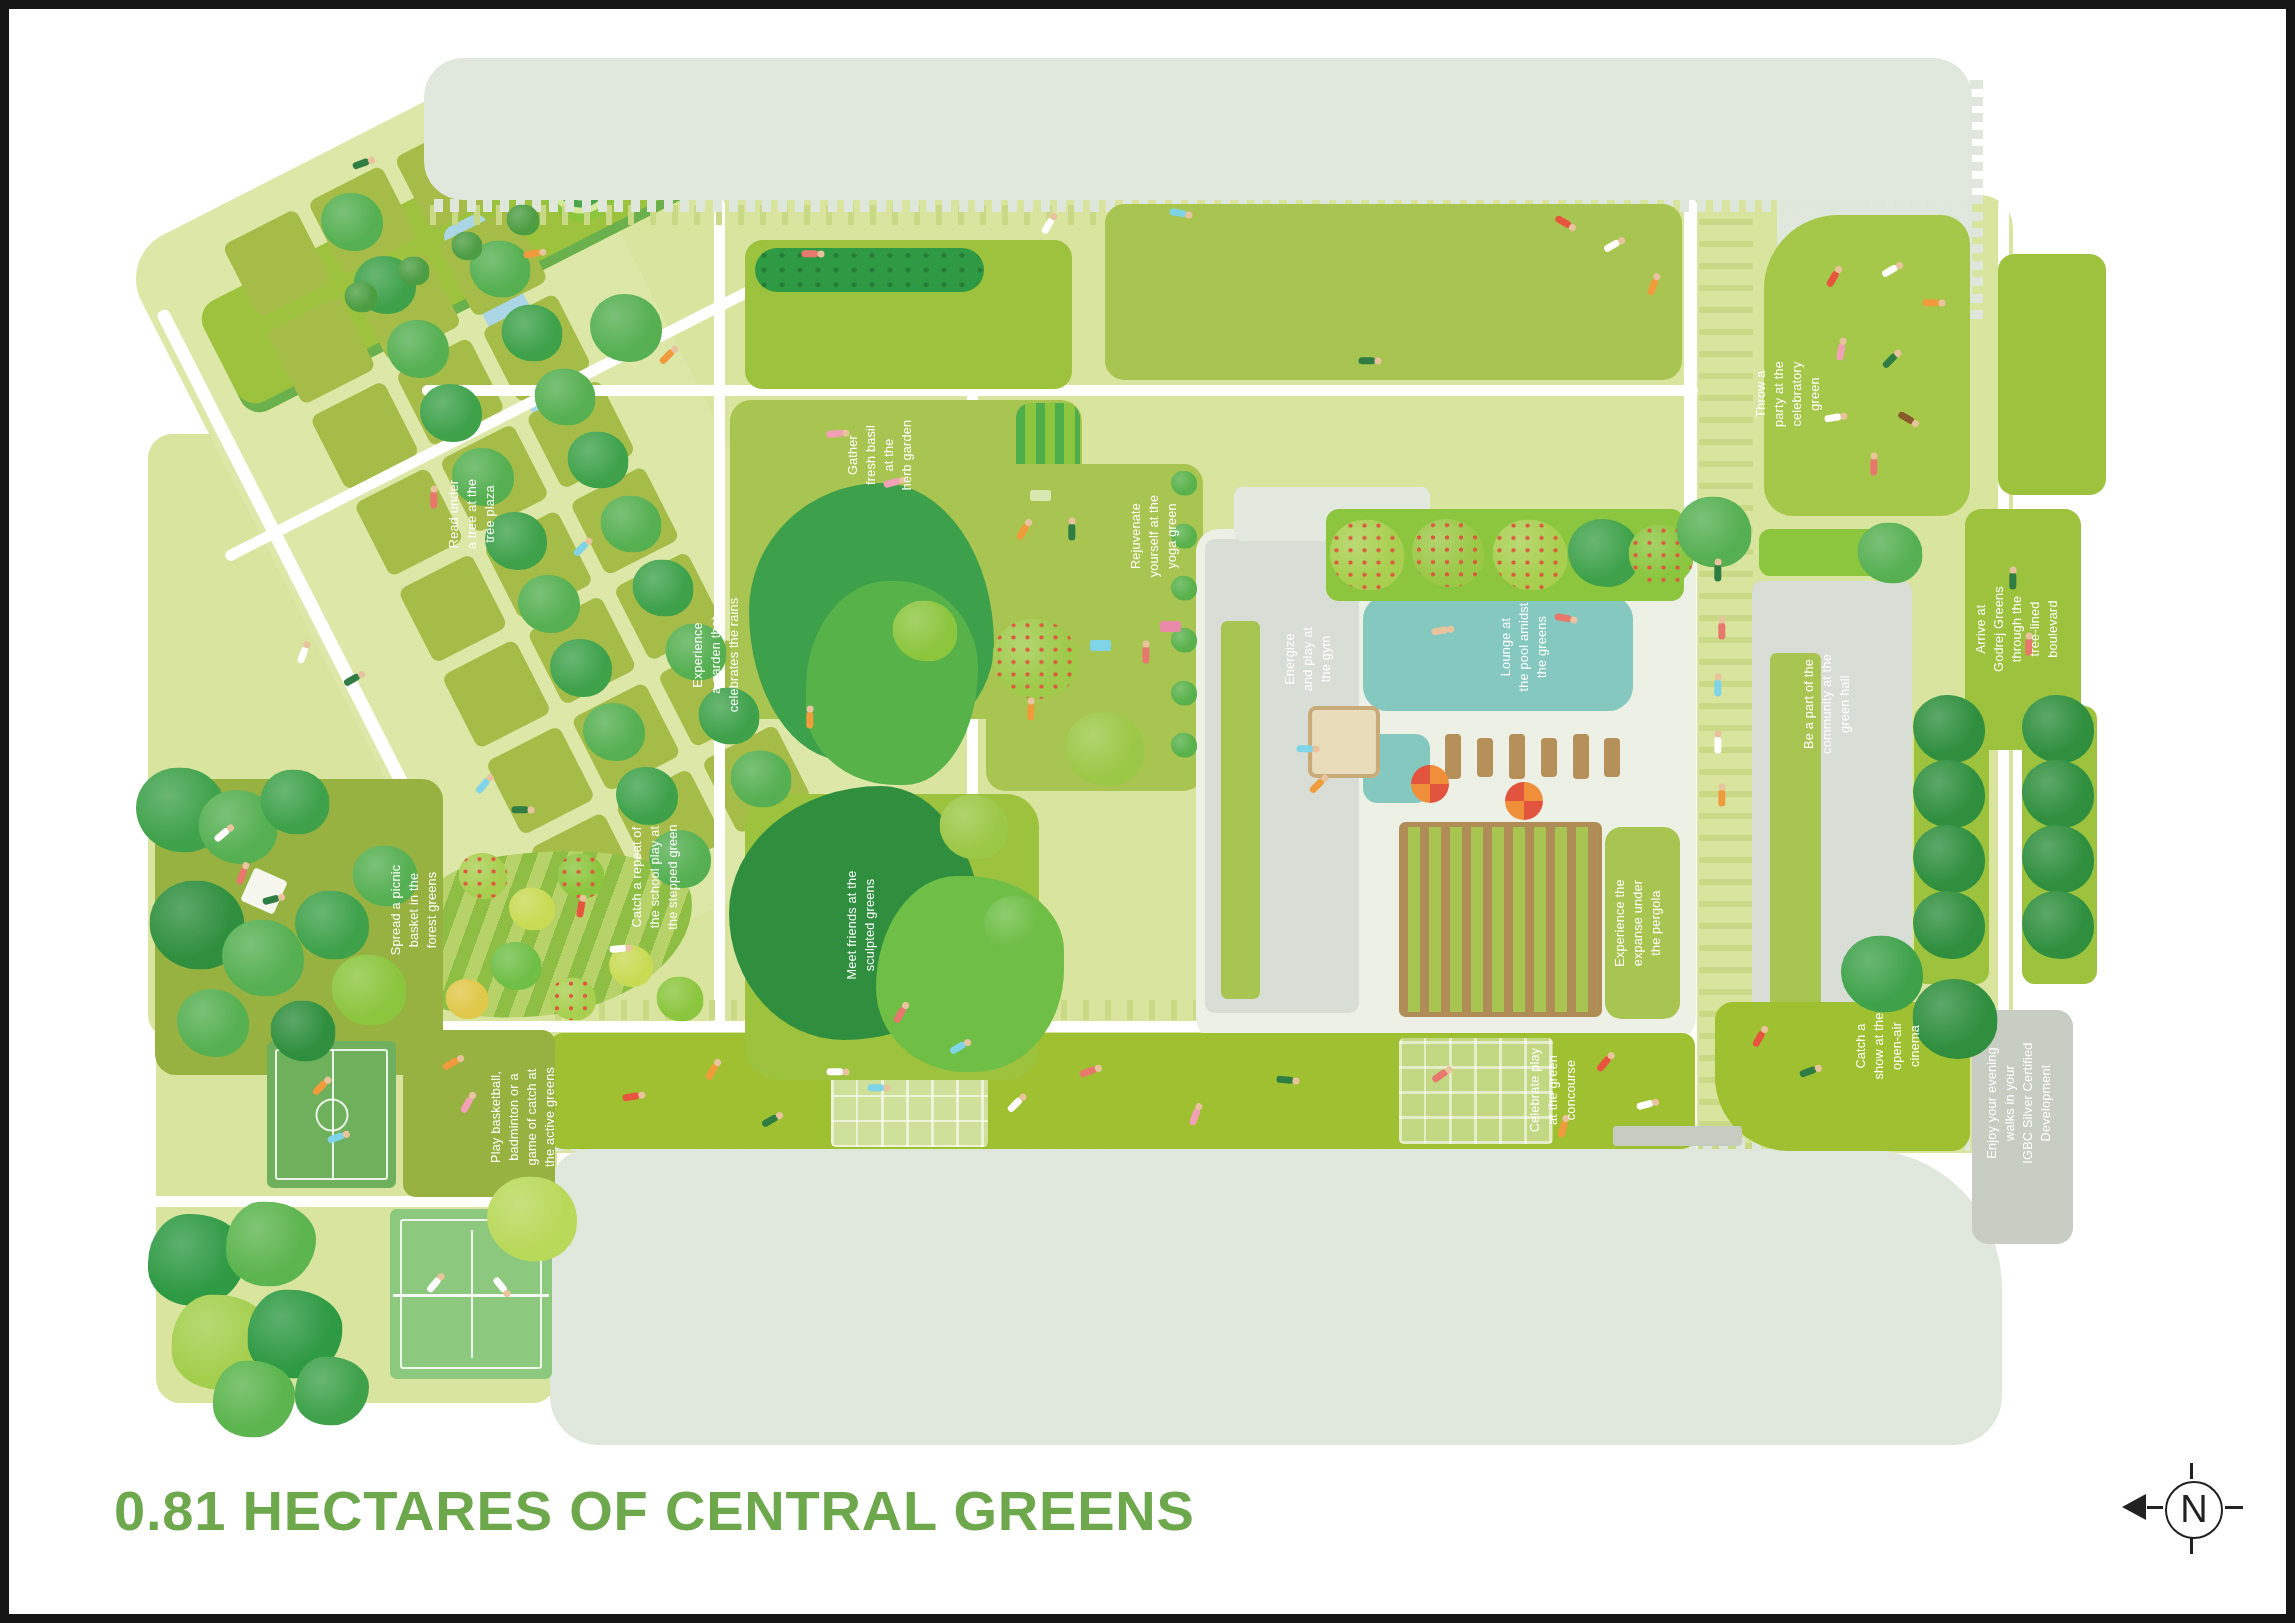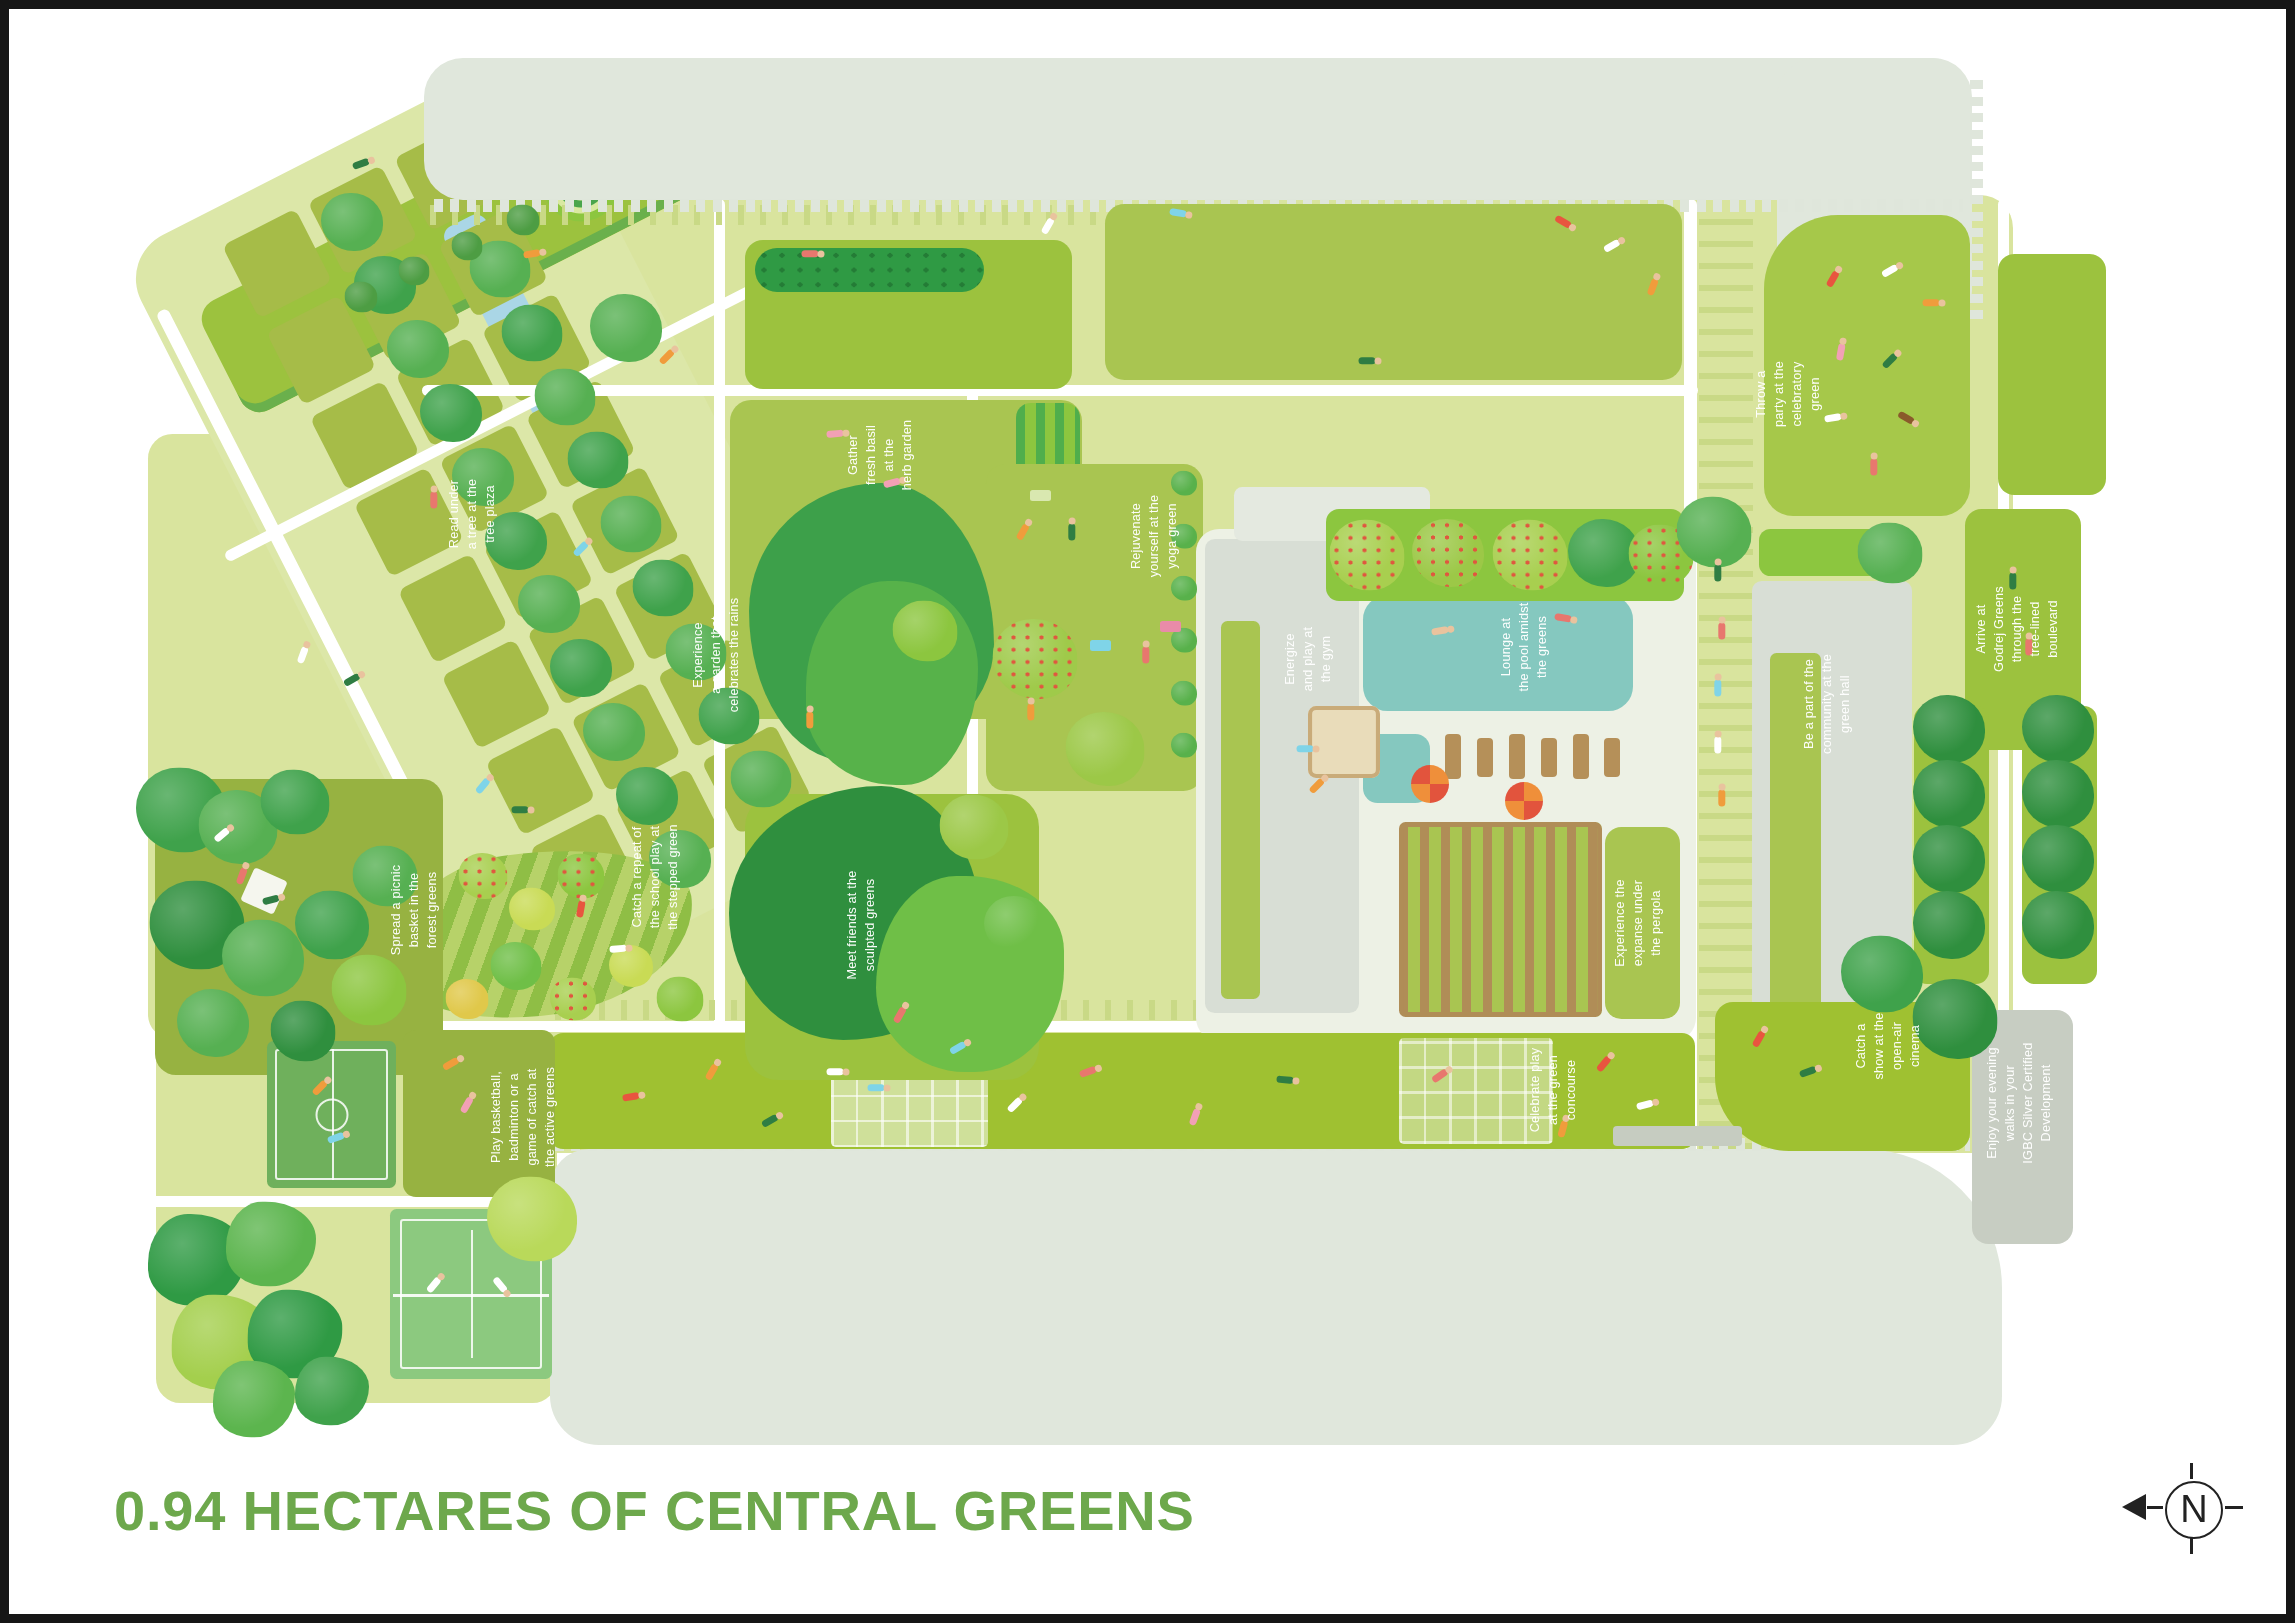--- a/index.html
+++ b/index.html
@@ -159,21 +159,21 @@
     <div class="vline" style="left:50%;top:8.2px;bottom:8.2px;width:2.5px;"></div>
     <div class="ccircle" style="left:50%;top:50%;width:29px;height:29px;transform:translate(-50%,-50%);"></div>
   </div>
   <div class="zone" style="left:394px;top:1021px;width:152px;height:167px;background:#97b241;border-radius:13px;"></div>
   <div class="zone" style="left:381px;top:1200px;width:162px;height:170px;background:#8cc97f;border-radius:6.5px;">
     <div class="court-frame" style="inset:9.8px;"></div>
     <div class="hline" style="left:3.3px;right:3.3px;top:50%;height:3.3px;"></div>
     <div class="vline" style="left:50%;top:21px;bottom:21px;width:1.6px;"></div>
   </div>
 
-  <div class="caption">0.94 HECTARES OF CENTRAL GREENS</div>
+  <div class="caption">0.81 HECTARES OF CENTRAL GREENS</div>
 
   <div class="compass">
     <div class="tick" style="left:79px;top:6.5px;width:2.5px;height:16.4px;"></div>
     <div class="tick" style="left:79px;top:82px;width:2.5px;height:16.4px;"></div>
     <div class="tick" style="left:114px;top:50px;width:18px;height:2.5px;"></div>
     <div class="tick" style="left:36px;top:50px;width:16.4px;height:2.5px;"></div>
     <div class="arrow"></div>
     <div class="ring">
       <span>N</span>
     </div>

